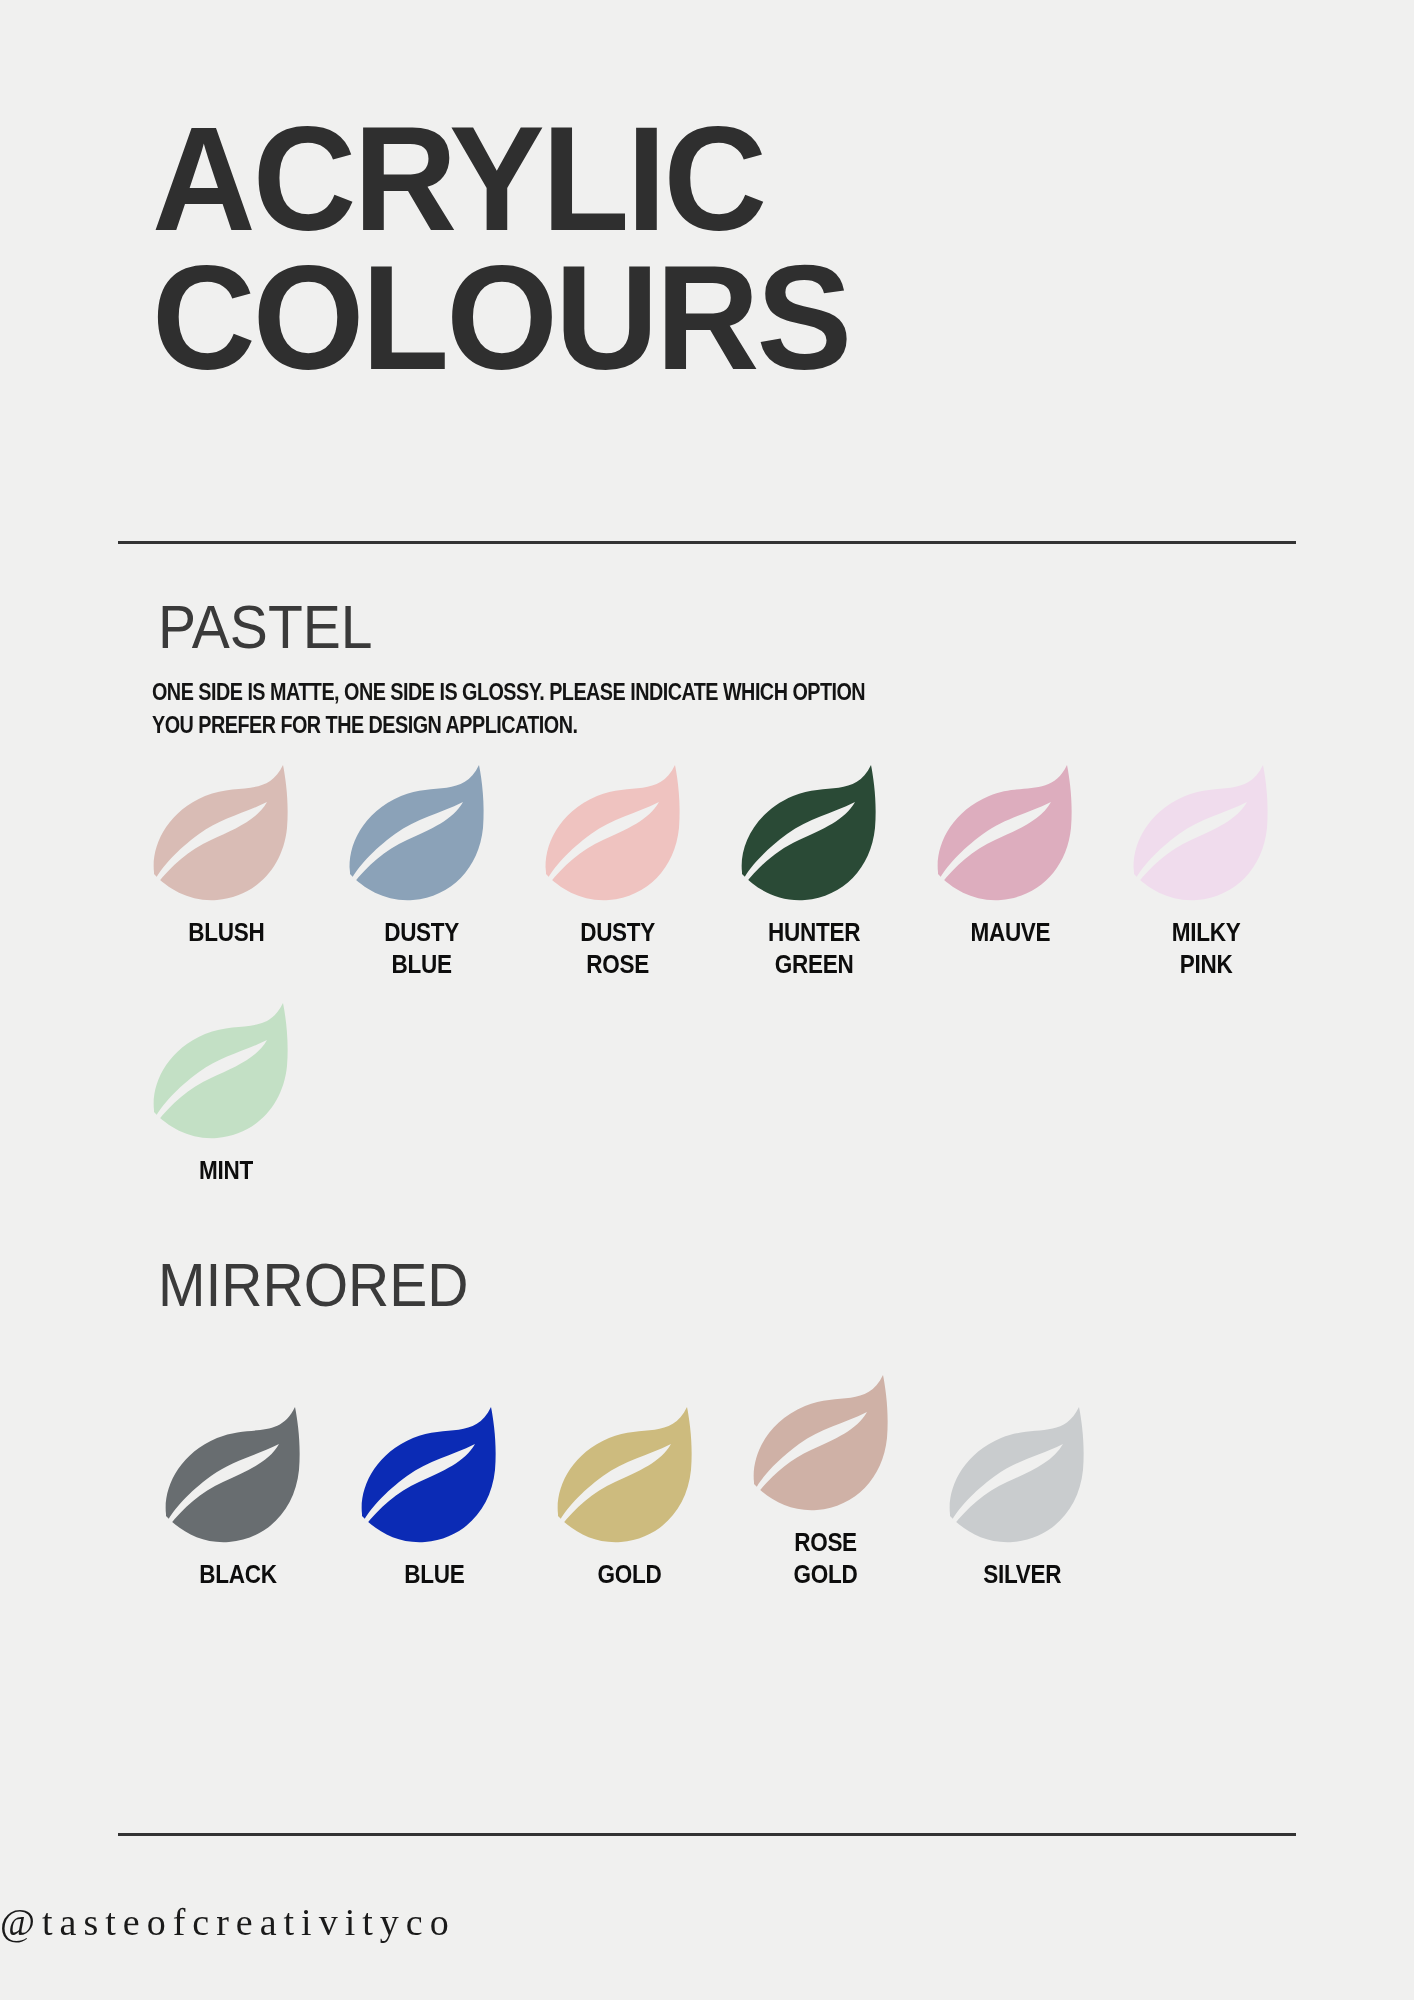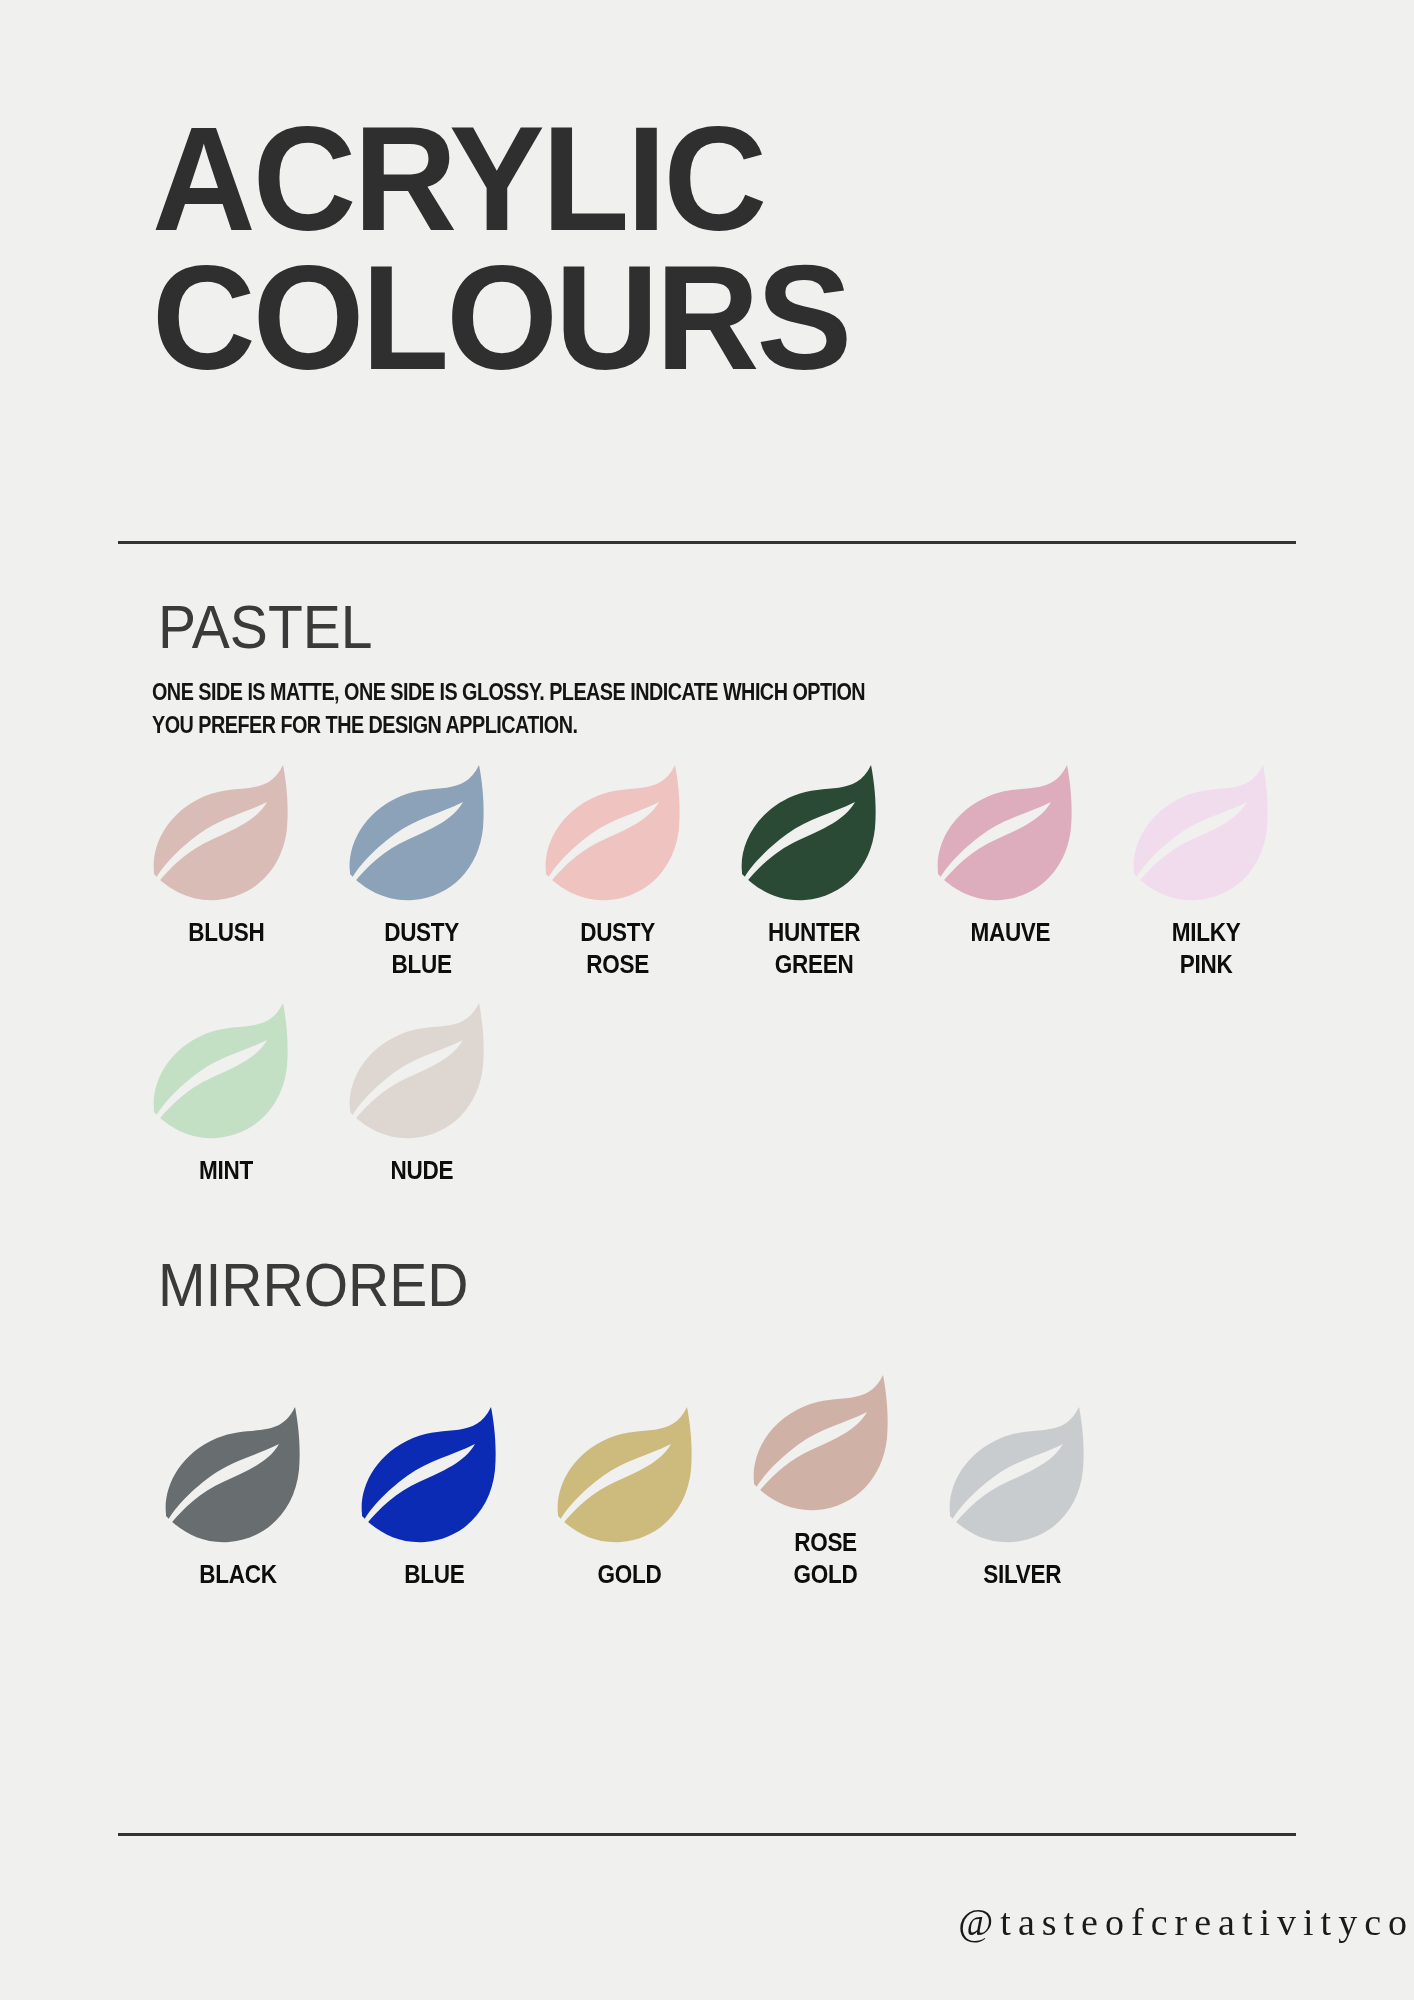--- a/index.html
+++ b/index.html
@@ -126,21 +126,21 @@
     transform-origin: center top;
     white-space: pre-line;
   }
 
   
   .footer-handle {
     position: absolute;
     left: 0;
     right: 0;
     top: 1900px;
-    text-align: right;
+    text-align: left;
     font-family: "Liberation Serif", serif;
     font-size: 38px;
     letter-spacing: 7px;
     color: #1a1a1a;
   }
 </style>
 </head>
 <body>
 
 <div class="poster">
@@ -223,29 +223,20 @@
   <div class="swatch-grid grid-pastel-2">
       <div class="swatch">
         <div class="leaf-wrap">
           <svg viewBox="0 0 158 140" xmlns="http://www.w3.org/2000/svg" aria-hidden="true">
             <path d="M136 3 C120 36 92 20 58 34 C20 50 4 84 7 110 L7 112 C22 128 44 140 70 138 C108 135 136 106 140 66 C142 42 139 18 136 3 Z" fill="#c3e0c5"></path>
             <path d="M120 40 C96 52 74 56 52 72 C30 88 14 106 8 118 L10 122 C24 104 42 88 64 78 C88 67 110 58 120 40 Z" fill="#f0f0ef"></path>
           </svg>
         </div>
         <div class="swatch-label">MINT</div>
       </div>
-      <div class="swatch">
-        <div class="leaf-wrap">
-          <svg viewBox="0 0 158 140" xmlns="http://www.w3.org/2000/svg" aria-hidden="true">
-            <path d="M136 3 C120 36 92 20 58 34 C20 50 4 84 7 110 L7 112 C22 128 44 140 70 138 C108 135 136 106 140 66 C142 42 139 18 136 3 Z" fill="#ded6d0"></path>
-            <path d="M120 40 C96 52 74 56 52 72 C30 88 14 106 8 118 L10 122 C24 104 42 88 64 78 C88 67 110 58 120 40 Z" fill="#f0f0ef"></path>
-          </svg>
-        </div>
-        <div class="swatch-label">NUDE</div>
-      </div>
     </div>
 
   <div class="section-heading heading-mirrored">MIRRORED</div>
 
   <div class="swatch-grid grid-mirrored">
       <div class="swatch">
         <div class="leaf-wrap">
           <svg viewBox="0 0 158 140" xmlns="http://www.w3.org/2000/svg" aria-hidden="true">
             <path d="M136 3 C120 36 92 20 58 34 C20 50 4 84 7 110 L7 112 C22 128 44 140 70 138 C108 135 136 106 140 66 C142 42 139 18 136 3 Z" fill="#686d70"></path>
             <path d="M120 40 C96 52 74 56 52 72 C30 88 14 106 8 118 L10 122 C24 104 42 88 64 78 C88 67 110 58 120 40 Z" fill="#f0f0ef"></path>

